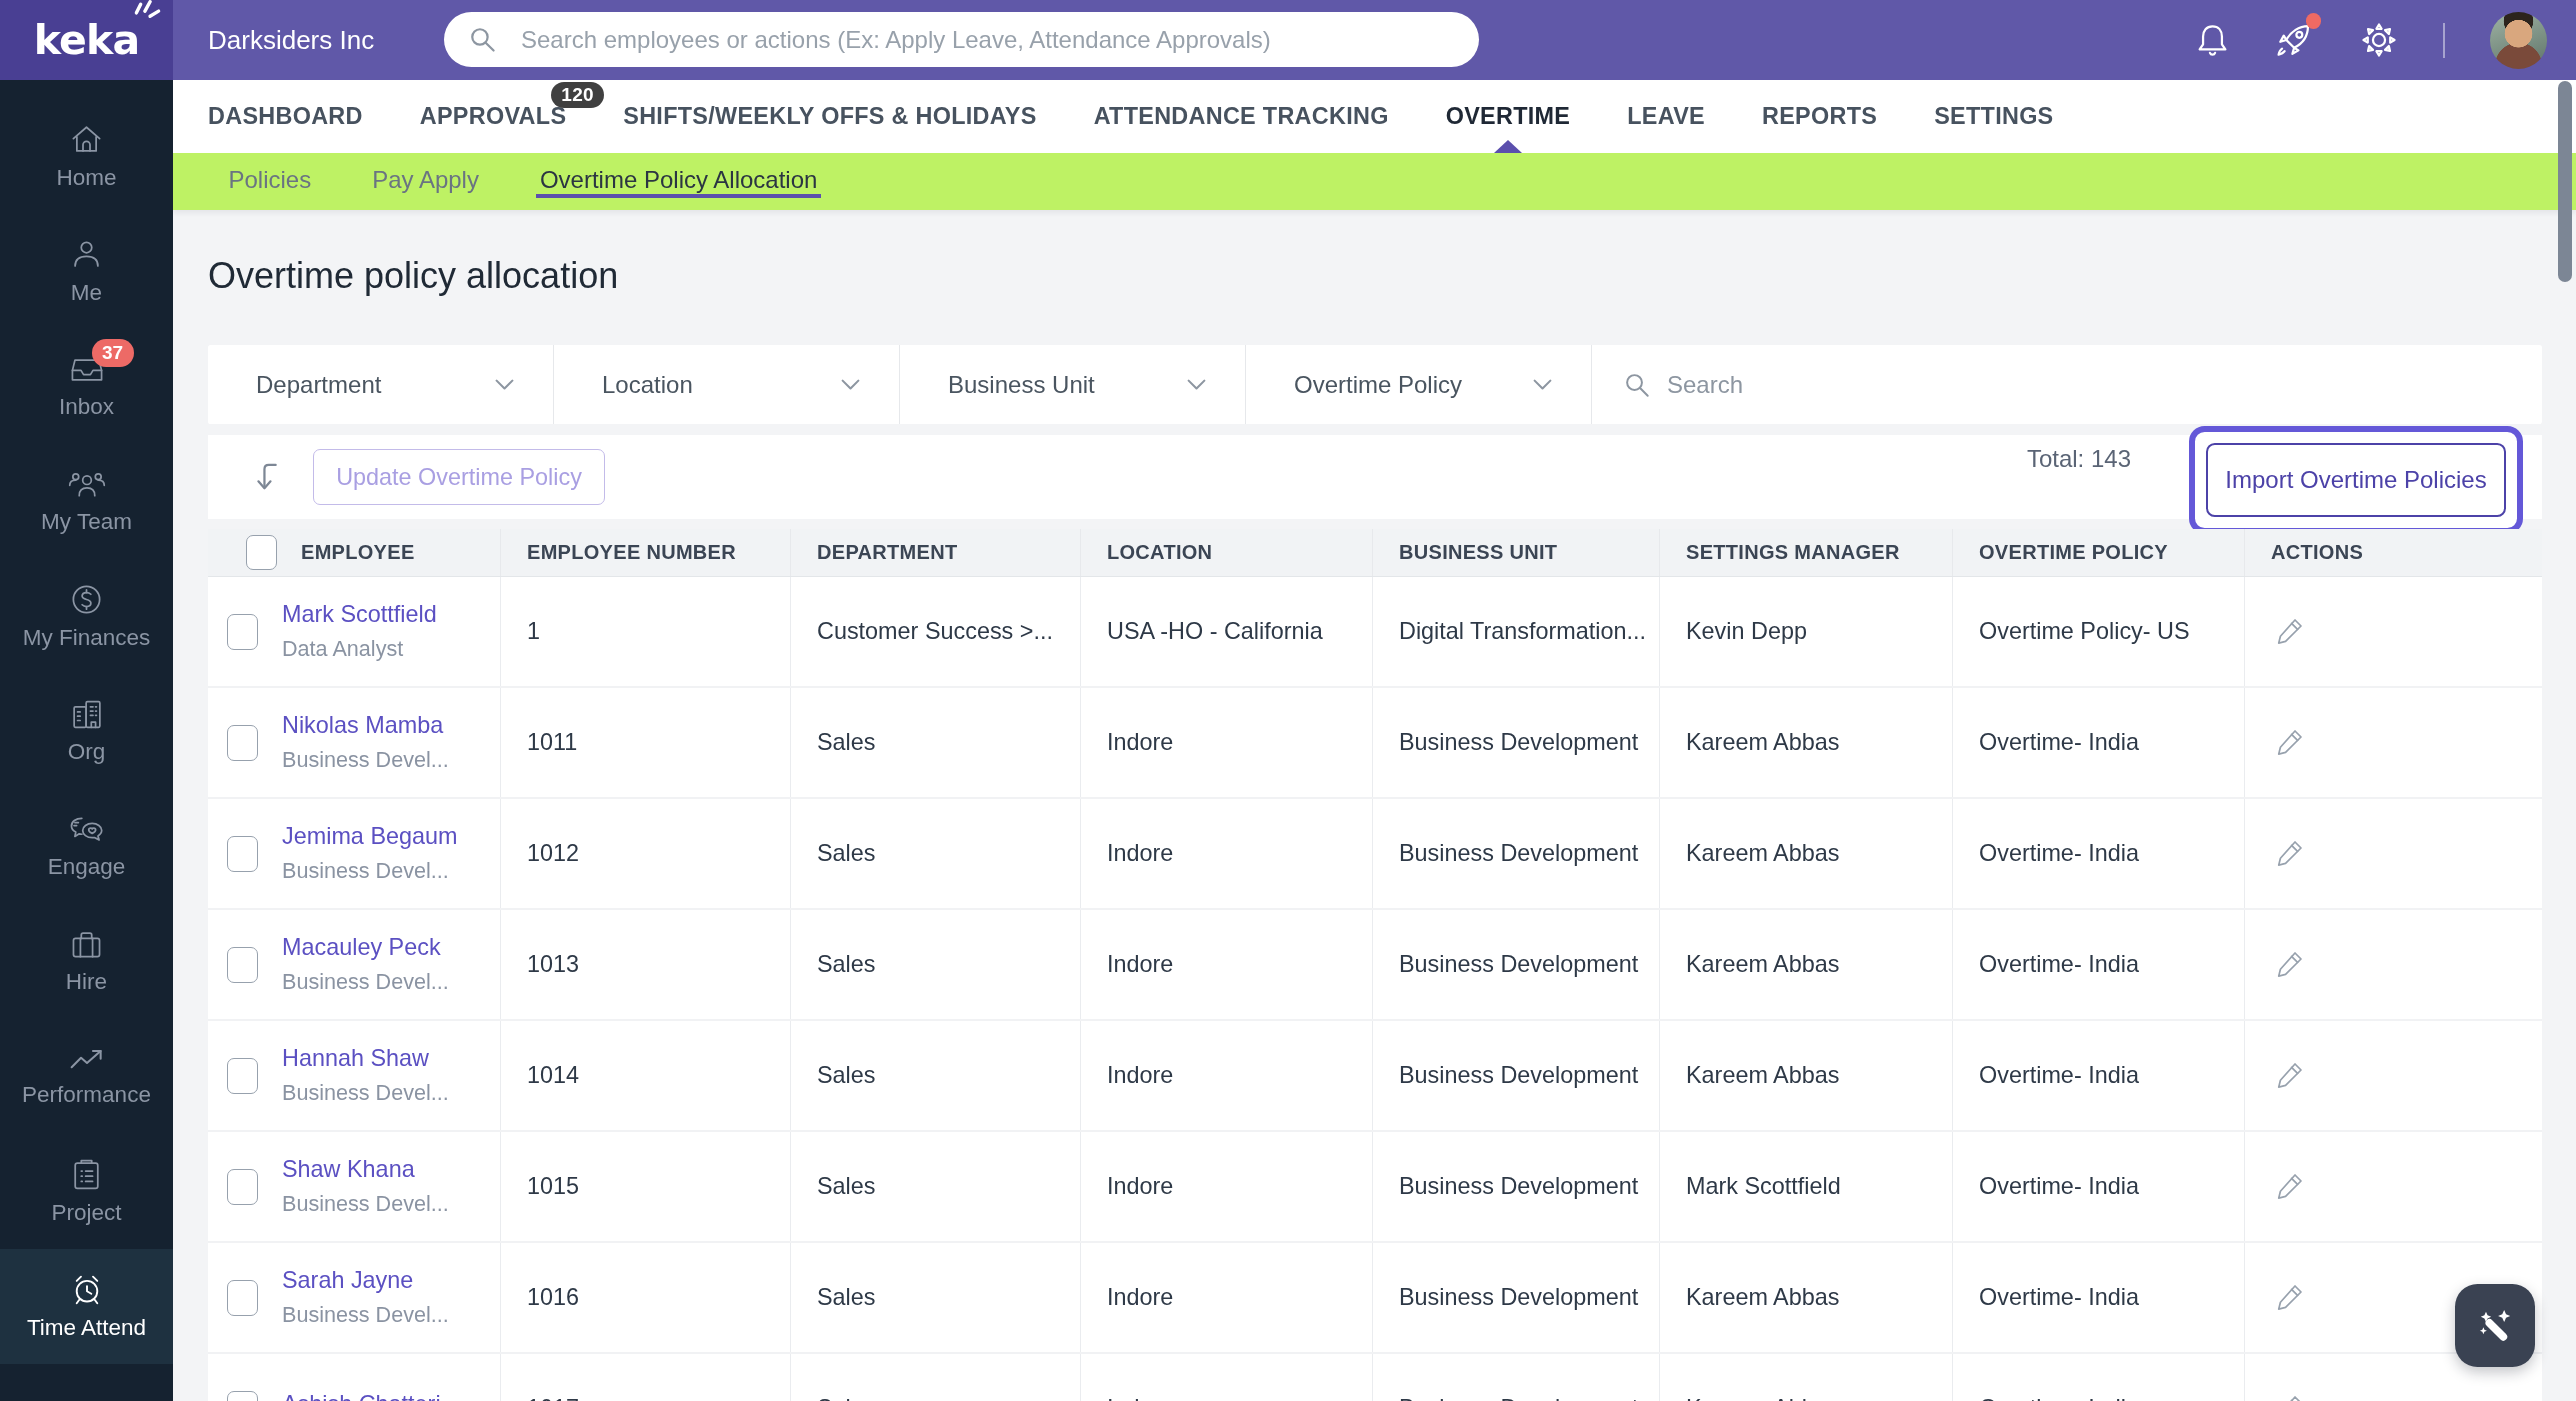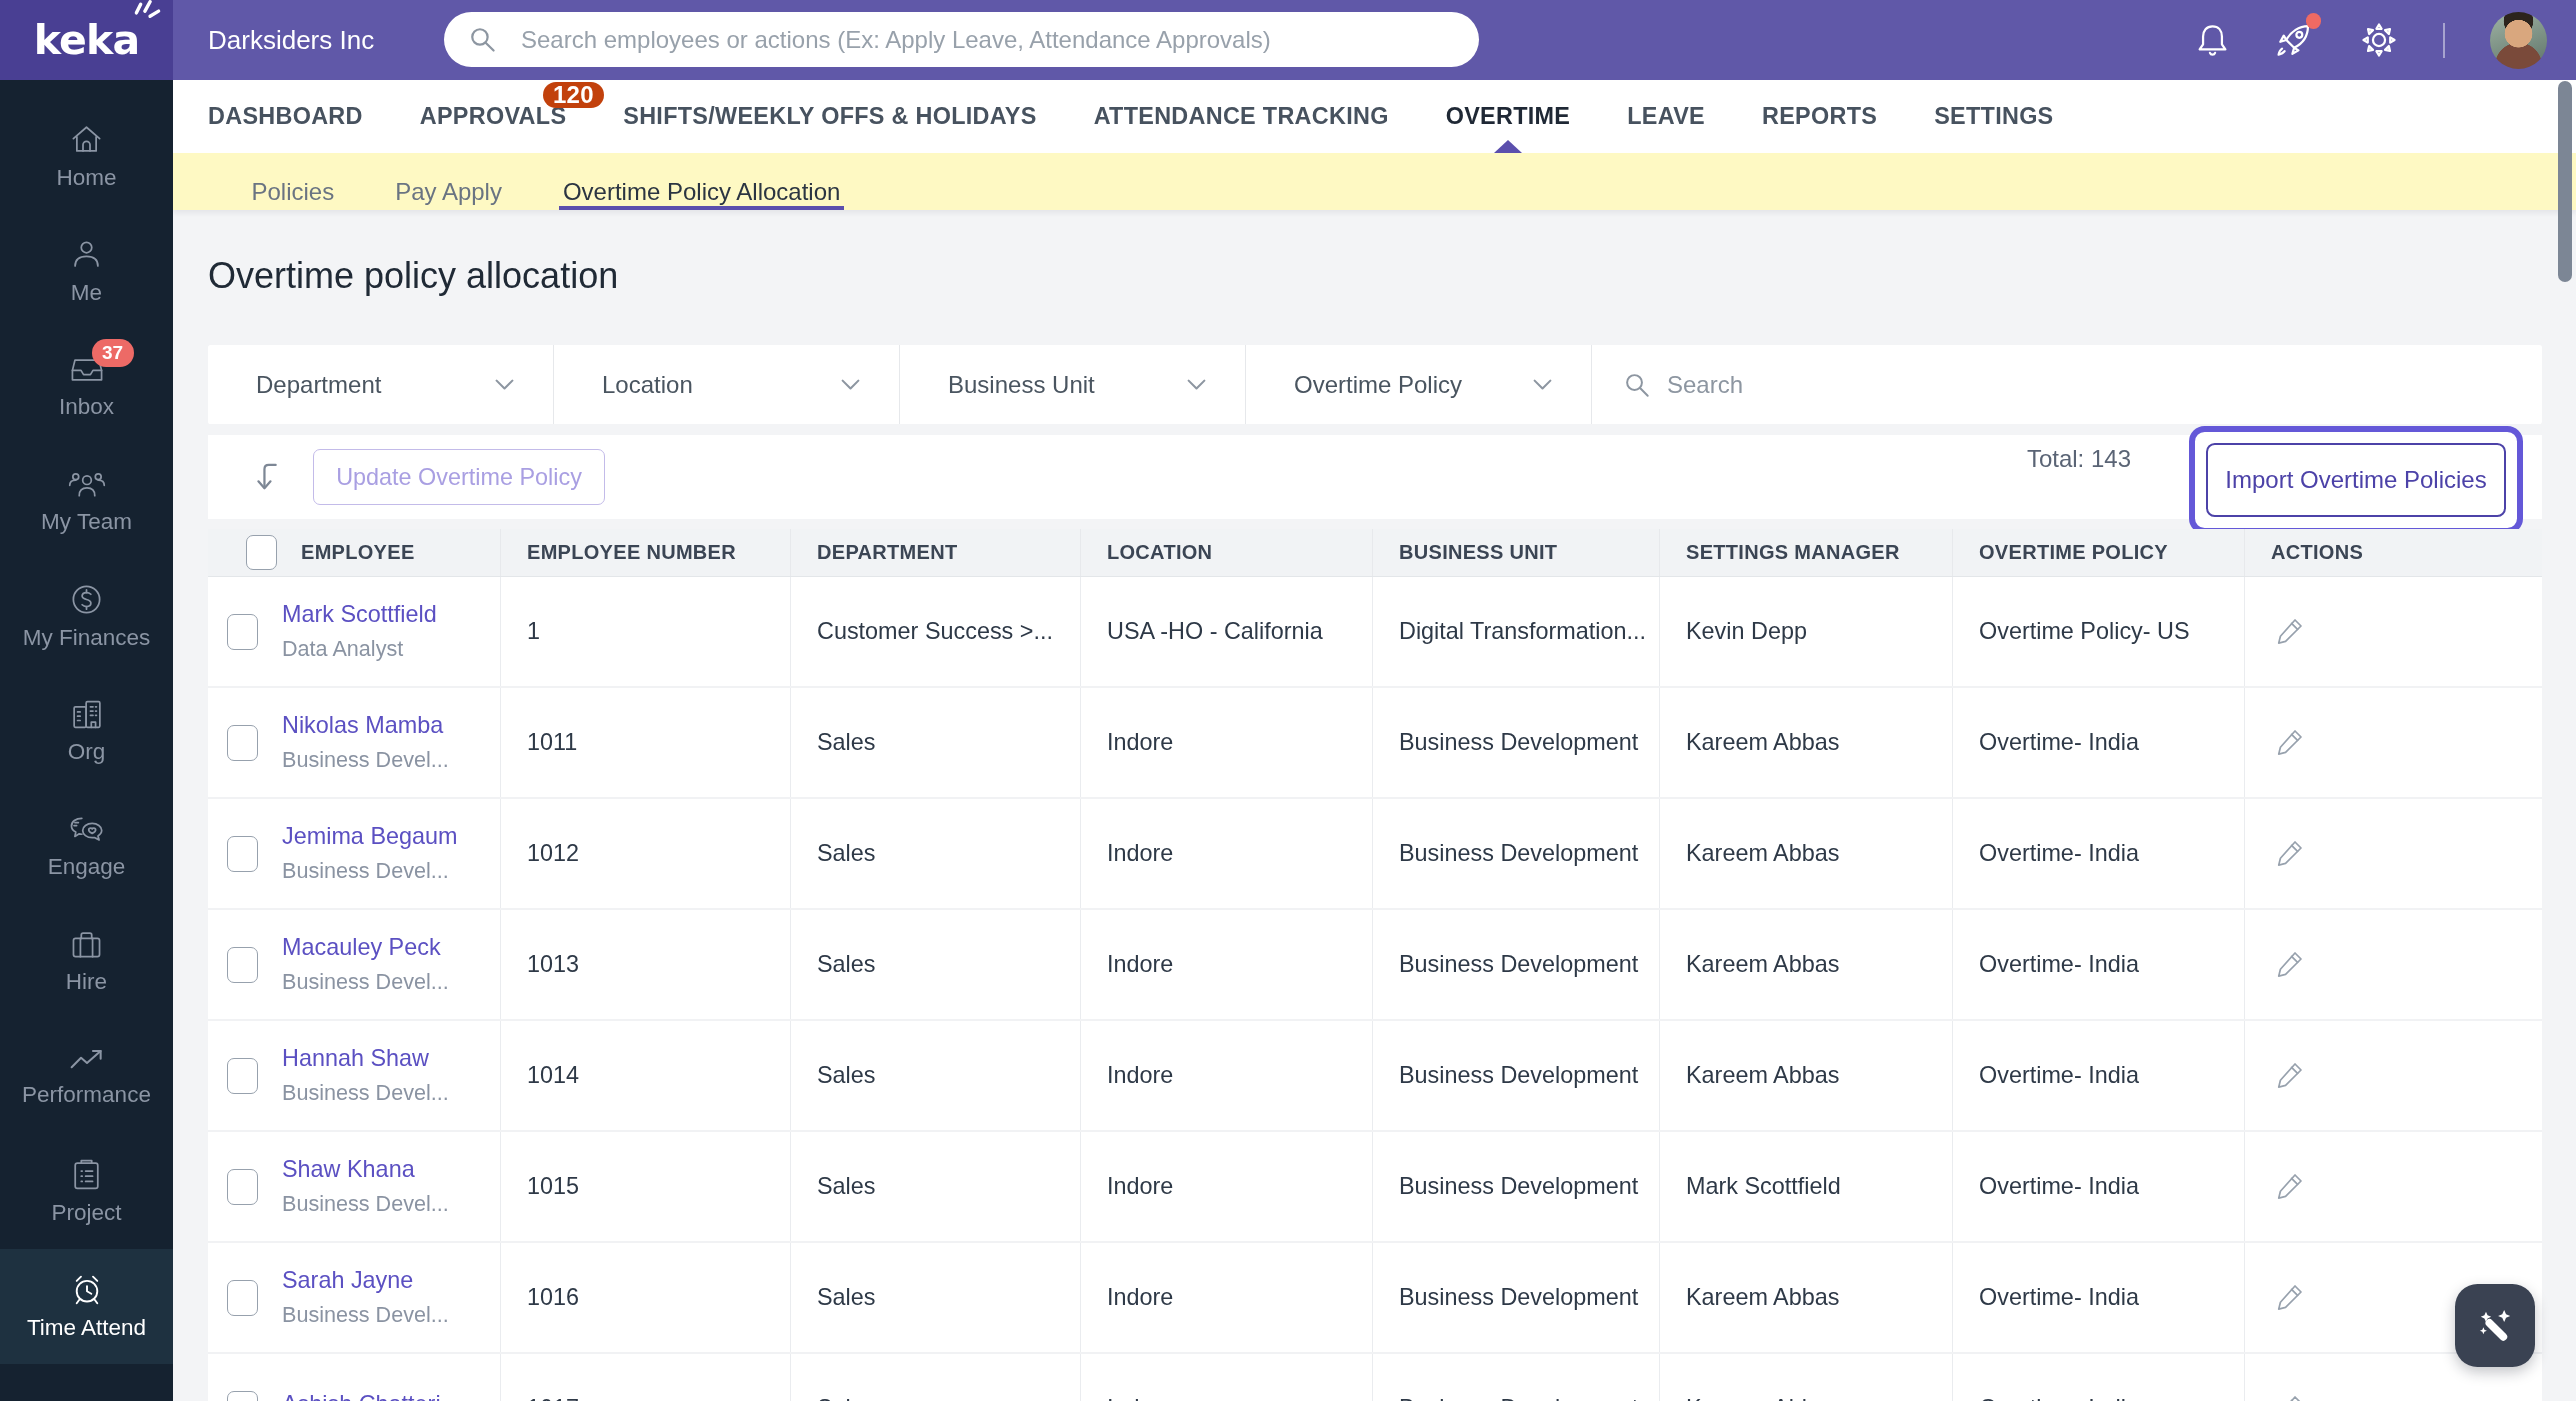--- a/index.html
+++ b/index.html
@@ -45,23 +45,23 @@
              padding:2.6px 10.4px;border-radius:14px;font-weight:600;line-height:22.5px;}
 
   
   .main{position:absolute;left:173px;top:80px;width:2403px;height:1321px;}
   .navbar{position:relative;height:73px;background:#fff;display:flex;align-items:center;padding-left:35px;gap:57px;z-index:10;}
   .nav-tab{position:relative;font-size:23.4px;font-weight:600;color:#47525f;letter-spacing:0.3px;cursor:pointer;
            height:73px;display:flex;align-items:center;}
   .nav-tab.active{color:#1f2835;font-weight:700;}
   .nav-triangle{position:absolute;bottom:0;left:50%;transform:translateX(-50%);width:0;height:0;
                 border-left:14px solid transparent;border-right:14px solid transparent;border-bottom:13px solid #5b4fad;}
-  .nav-badge{position:absolute;top:1.7px;right:-38px;background:#c2410c;color:#fff;font-size:24px;
+  .nav-badge{position:absolute;top:1.7px;right:-38px;background:#404040;color:#fff;font-size:19px;
              padding:1.7px 10.4px;border-radius:14px;font-weight:600;line-height:23.4px;}
-  .subtabs{position:relative;height:57px;background:#fef9c3;display:flex;align-items:flex-end;padding-left:75px;
+  .subtabs{position:relative;height:57px;background:#bef264;display:flex;align-items:center;padding-left:52px;
            box-shadow:0 2.6px 5.2px rgba(25,35,55,.07);z-index:9;}
   .subtab{font-size:24px;color:#6a7482;display:flex;align-items:center;padding:0 3.5px;margin-right:54px;
           cursor:pointer;border-bottom:4.3px solid transparent;}
   .subtab.active{color:#2b3542;border-bottom-color:#5b4fad;margin-right:82px;}
 
   .content{position:relative;height:1192px;background:#f3f4f6;}
   .page-title{position:absolute;left:35px;top:45px;font-size:36px;color:#202a36;font-weight:500;}
 
   
   .filter-card{position:absolute;left:35px;top:135px;width:2334px;height:79px;background:#fff;border-radius:2.6px;

